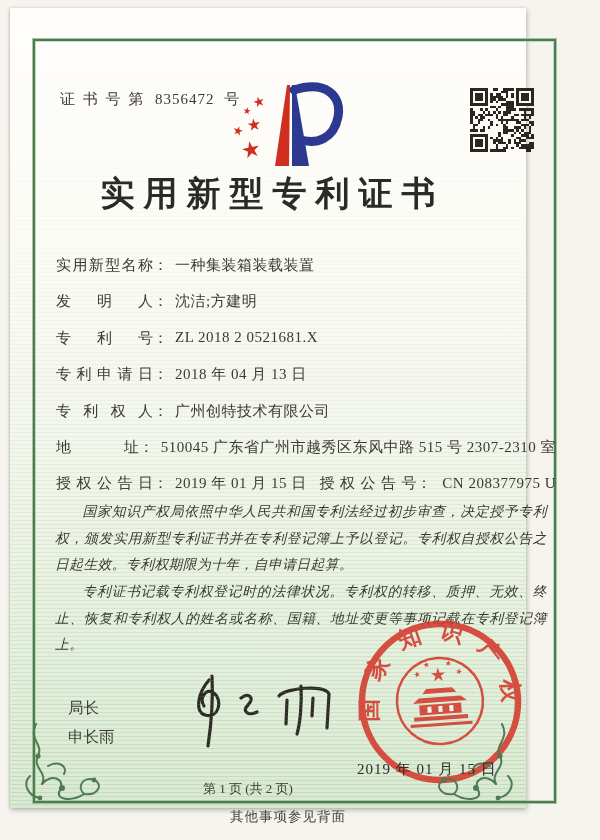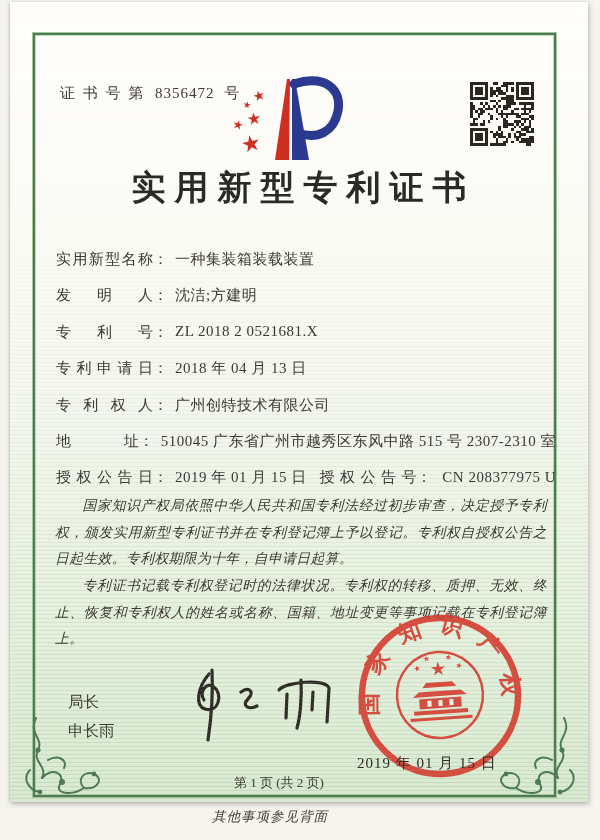--- a/index.html
+++ b/index.html
@@ -5,21 +5,21 @@
   html,body{margin:0;padding:0;}
   body{
     width:600px;height:840px;position:relative;overflow:hidden;
     background:#f6f4ef;
     font-family:"Liberation Serif","DejaVu Serif",serif;
     color:#35322c;
   }
   .photo{position:absolute;inset:0;}
   
   .sheet{
-    position:absolute;left:10px;top:2px;width:578px;height:800px;
+    position:absolute;left:10px;top:8px;width:516px;height:800px;
     background:linear-gradient(180deg,#fffefb 0%,#fcfbf6 28%,#f4f7ee 52%,#e9f2e1 72%,#deecd6 92%,#d9e9d1 100%);
     box-shadow:1px 2px 5px rgba(60,70,55,.35), -1px 0 2px rgba(60,70,55,.15);
   }
   .sheet::after{ 
     content:"";position:absolute;inset:0;pointer-events:none;
     background:repeating-linear-gradient(180deg,rgba(110,160,110,.20) 0 1px,transparent 1px 4px);
     -webkit-mask-image:linear-gradient(180deg,transparent 0%,rgba(0,0,0,.15) 30%,rgba(0,0,0,.55) 60%,#000 100%);
     mask-image:linear-gradient(180deg,transparent 0%,rgba(0,0,0,.15) 30%,rgba(0,0,0,.55) 60%,#000 100%);
   }
   .frame{
@@ -51,21 +51,21 @@
     font-size:13.8px;line-height:1.93;font-style:italic;color:#3a362f;letter-spacing:.4px;
   }
   .bodytext p{margin:0;text-indent:2em;text-align:justify;}
   
   .signoff{position:absolute;left:58px;top:686px;font-size:15.5px;color:#3b3731;line-height:1.85;
            font-family:"Liberation Sans","DejaVu Sans",sans-serif;}
   .signature{position:absolute;left:165px;top:660px;}
   .seal{position:absolute;left:345px;top:609px;opacity:.88;transform:rotate(-4deg);}
   .seal-date{position:absolute;left:347px;top:752px;font-size:15px;letter-spacing:1px;color:#2f2c27;z-index:4;}
   .page-label{position:absolute;left:0;right:40px;top:772px;text-align:center;font-size:13px;color:#3b3731;}
-  .back-note{position:absolute;left:212px;top:808px;font-size:13.5px;font-style:italic;color:#45413a;letter-spacing:1px;}
+  .back-note{position:absolute;left:230px;top:808px;font-size:13.5px;color:#45413a;letter-spacing:1px;}
 </style>
 </head>
 <body>
 
 <div class="photo">
   <div class="sheet">
 
     <div class="frame"></div>
 
     <svg class="flourish fl-bl" width="95" height="85" viewBox="0 0 95 85">

